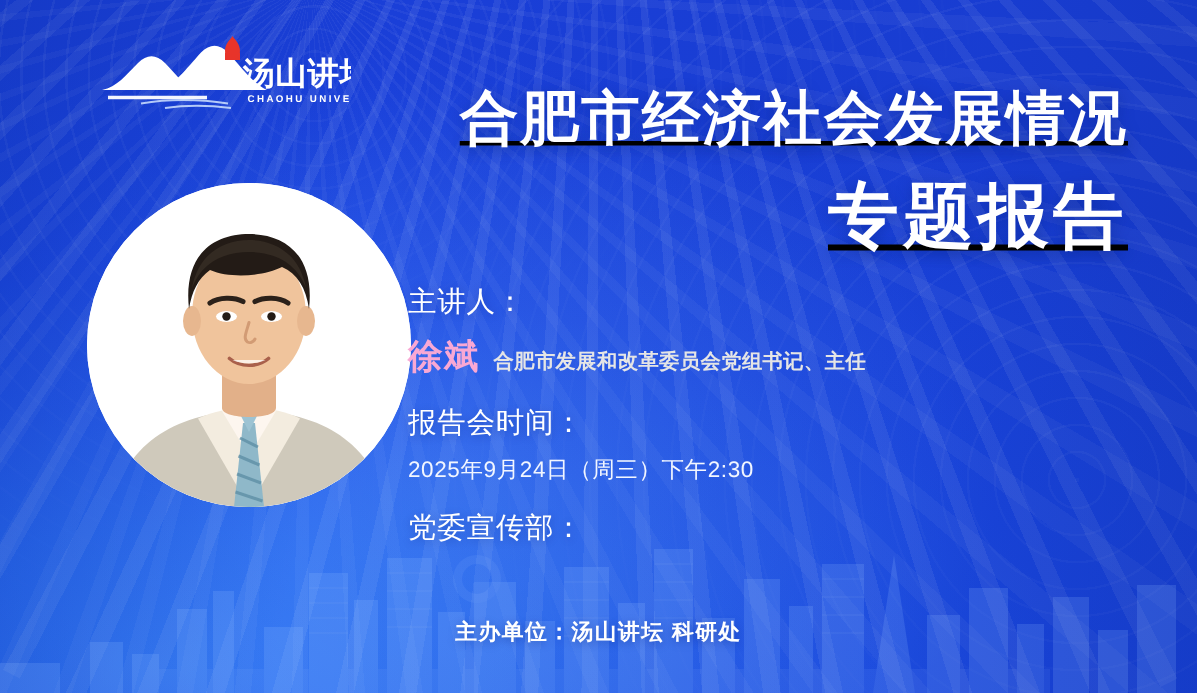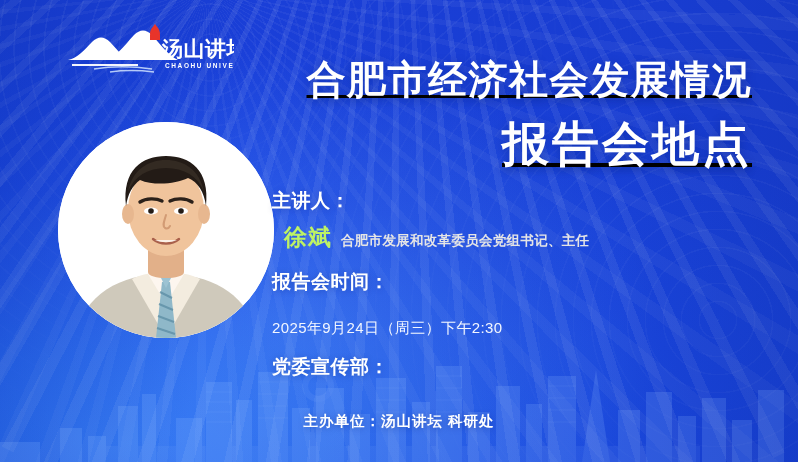--- a/index.html
+++ b/index.html
@@ -98,27 +98,27 @@
   }
   .title-2{
     margin-top:16px;
     font-size:47px;font-weight:700;color:#ffffff;letter-spacing:3px;
     line-height:1.12;white-space:nowrap;
     text-shadow:0 2px 10px rgba(4,26,110,.35);
   }
   
   .info{position:absolute;left:272px;top:188px;width:470px;color:#fff;}
   .lbl{
-    font-size:19px;font-weight:700;letter-spacing:.5px;color:#ffffff;
+    font-size:19px;font-weight:400;letter-spacing:.5px;color:#ffffff;
     text-shadow:0 1px 6px rgba(4,26,110,.3);
   }
   .speaker-row{display:flex;align-items:baseline;gap:9px;margin-top:8px;}
-  .speaker-name{font-size:23px;font-weight:700;letter-spacing:1px;color:#bef264;margin-left:12px;}
+  .speaker-name{font-size:23px;font-weight:700;letter-spacing:1px;color:#f9a8d4;}
   .speaker-title{font-size:13.5px;font-weight:700;color:#e5e5e5;letter-spacing:.3px;}
-  .val{font-size:15px;font-weight:400;color:#f2f6ff;margin-top:24px;letter-spacing:.4px;}
+  .val{font-size:15px;font-weight:400;color:#f2f6ff;margin-top:9px;letter-spacing:.4px;}
   .gap{height:16px;}
   
   .footer{
     position:absolute;left:0;right:0;bottom:31px;text-align:center;
     font-size:14.5px;font-weight:700;color:#ffffff;letter-spacing:1px;
     text-shadow:0 1px 6px rgba(4,26,110,.35);
   }
 </style>
 </head>
 <body>
@@ -255,21 +255,21 @@
 
       <path d="M108 93 C106 100 104 104 107 106 C109 107 111 106 112 104" stroke="#d29b74" stroke-width="2" fill="none" stroke-linecap="round"></path>
 
       <path d="M95 117 C102 123 114 123 121 117" stroke="#a9604b" stroke-width="2.4" fill="none" stroke-linecap="round"></path>
       <path d="M97 118 C103 121 113 121 119 118" fill="#ffffff" opacity=".75"></path>
     </svg>
   </div>
 
   <div class="title-wrap">
     <div class="title-1">合肥市经济社会发展情况</div>
-    <div class="title-2">报告会地点</div>
+    <div class="title-2">专题报告</div>
   </div>
 
   <div class="info">
     <div class="lbl">主讲人：</div>
     <div class="speaker-row">
       <span class="speaker-name">徐斌</span>
       <span class="speaker-title">合肥市发展和改革委员会党组书记、主任</span>
     </div>
     <div class="gap"></div>
     <div class="lbl">报告会时间：</div>

